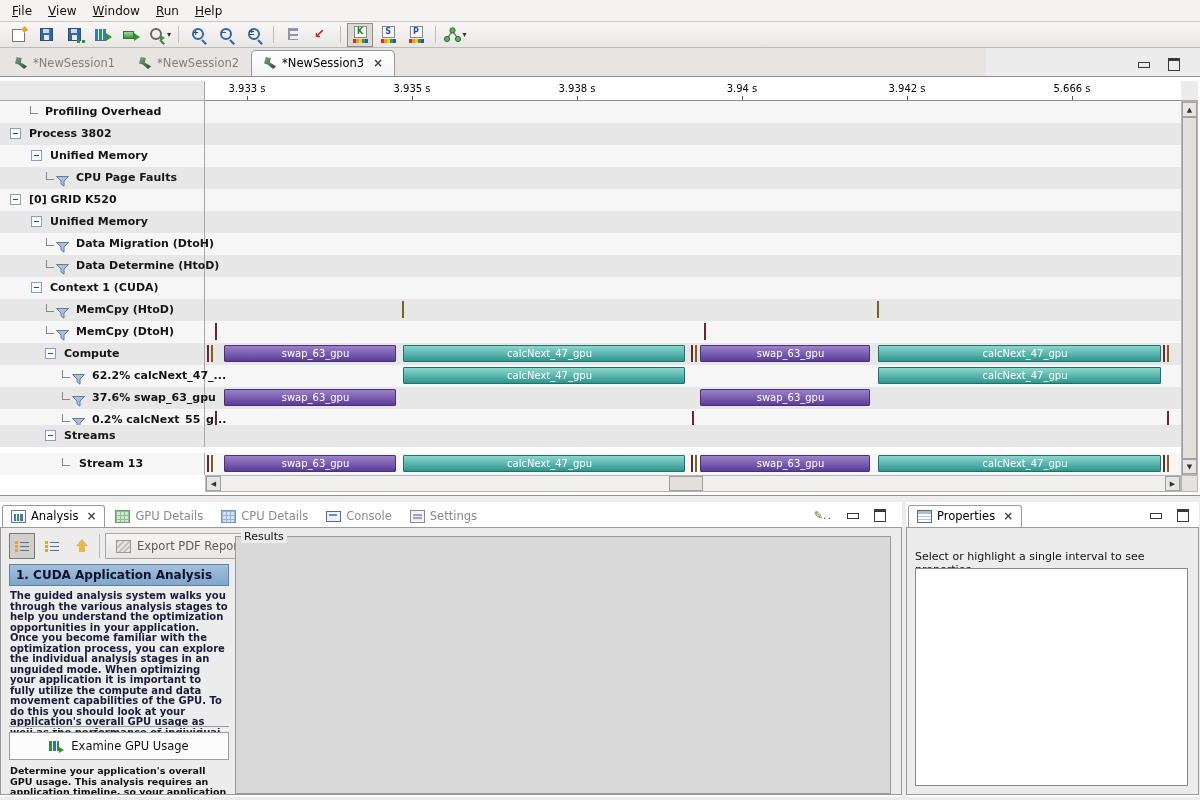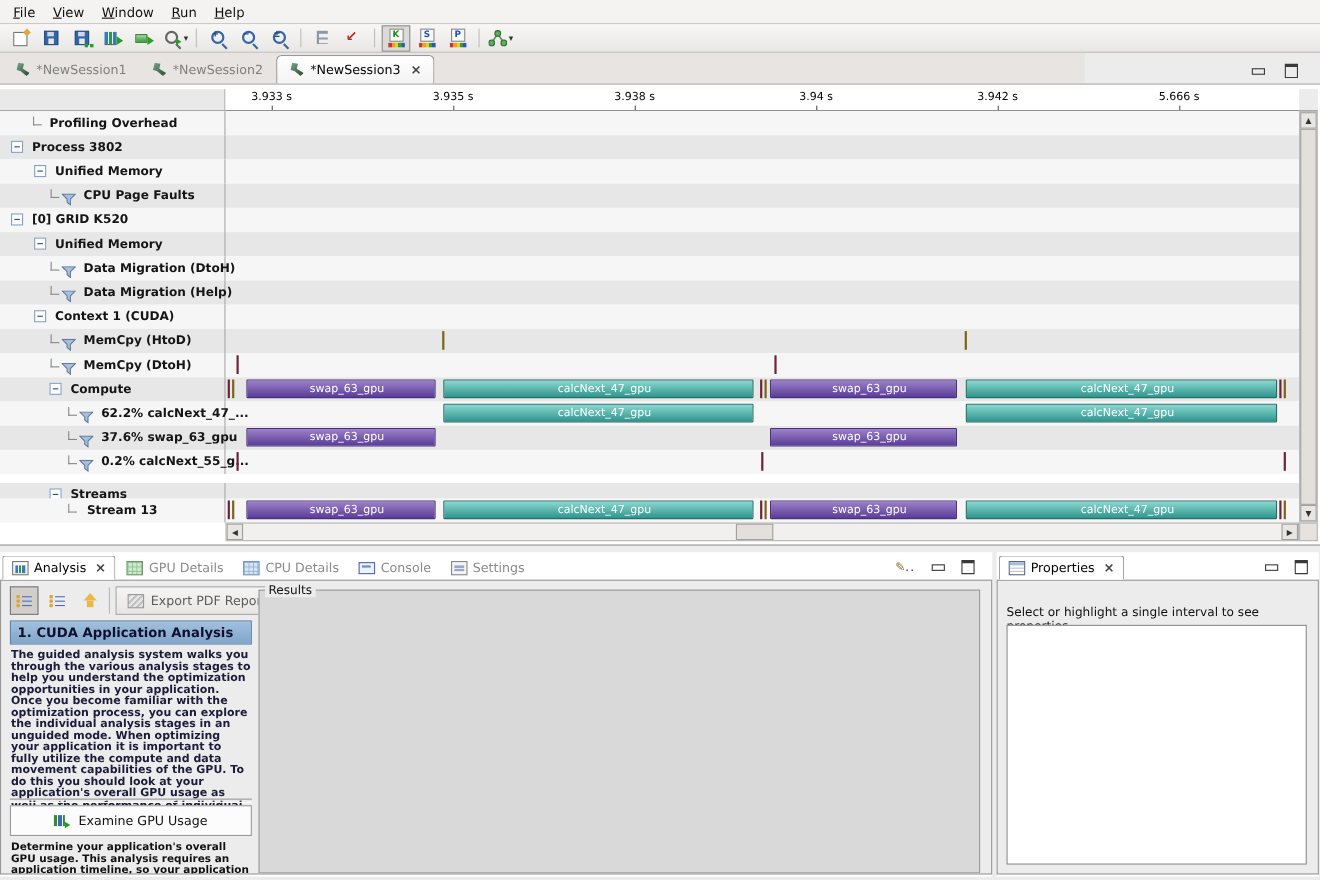--- a/index.html
+++ b/index.html
@@ -395,21 +395,21 @@
             <div class="tlabel" style="left: 76px;">Data Migration (DtoH)</div>
           </div>
           <div class="track"></div>
         </div>
         <div class="trow odd" style="top: 178px;">
           <div class="tcell">
             <div class="conn" style="left: 46px;"></div>
             <div class="funnel" style="left: 56px;"><svg width="13" height="11" viewBox="0 0 13 11">
                 <path d="M0.5 0.5 h12 l-4.5 4.5 v5.2 l-3 -2.4 v-2.8 z" fill="#aabfda" stroke="#5e7ca2"></path>
               </svg></div>
-            <div class="tlabel" style="left: 76px;">Data Migration (Help)</div>
+            <div class="tlabel" style="left: 76px;">Data Determine (HtoD)</div>
           </div>
           <div class="track"></div>
         </div>
         <div class="trow" style="top: 200px;">
           <div class="tcell">
             <div class="minusbox" style="left: 31px;"></div>
             <div class="tlabel" style="left: 50px;">Context 1 (CUDA)</div>
           </div>
           <div class="track"></div>
         </div>
@@ -507,21 +507,21 @@
                 <path d="M0.5 0.5 h12 l-4.5 4.5 v5.2 l-3 -2.4 v-2.8 z" fill="#aabfda" stroke="#5e7ca2"></path>
               </svg></div>
             <div class="tlabel" style="left: 92px;">0.2% calcNext_55_g...</div>
           </div>
           <div class="track">
             <div class="tick" style="left: 10px; background: rgb(110, 36, 56);"></div>
             <div class="tick" style="left: 487px; background: rgb(110, 36, 56);"></div>
             <div class="tick" style="left: 962px; background: rgb(110, 36, 56);"></div>
           </div>
         </div>
-        <div class="trow odd" style="top: 362px;">
+        <div class="trow odd" style="top: 348px;">
           <div class="tcell">
             <div class="minusbox" style="left: 45px;"></div>
             <div class="tlabel" style="left: 64px;">Streams</div>
           </div>
           <div class="track"></div>
         </div>
         <div class="trow" style="top: 376px;">
           <div class="tcell">
             <div class="conn" style="left: 62px;"></div>
             <div class="tlabel" style="left: 79px;">Stream 13</div>

